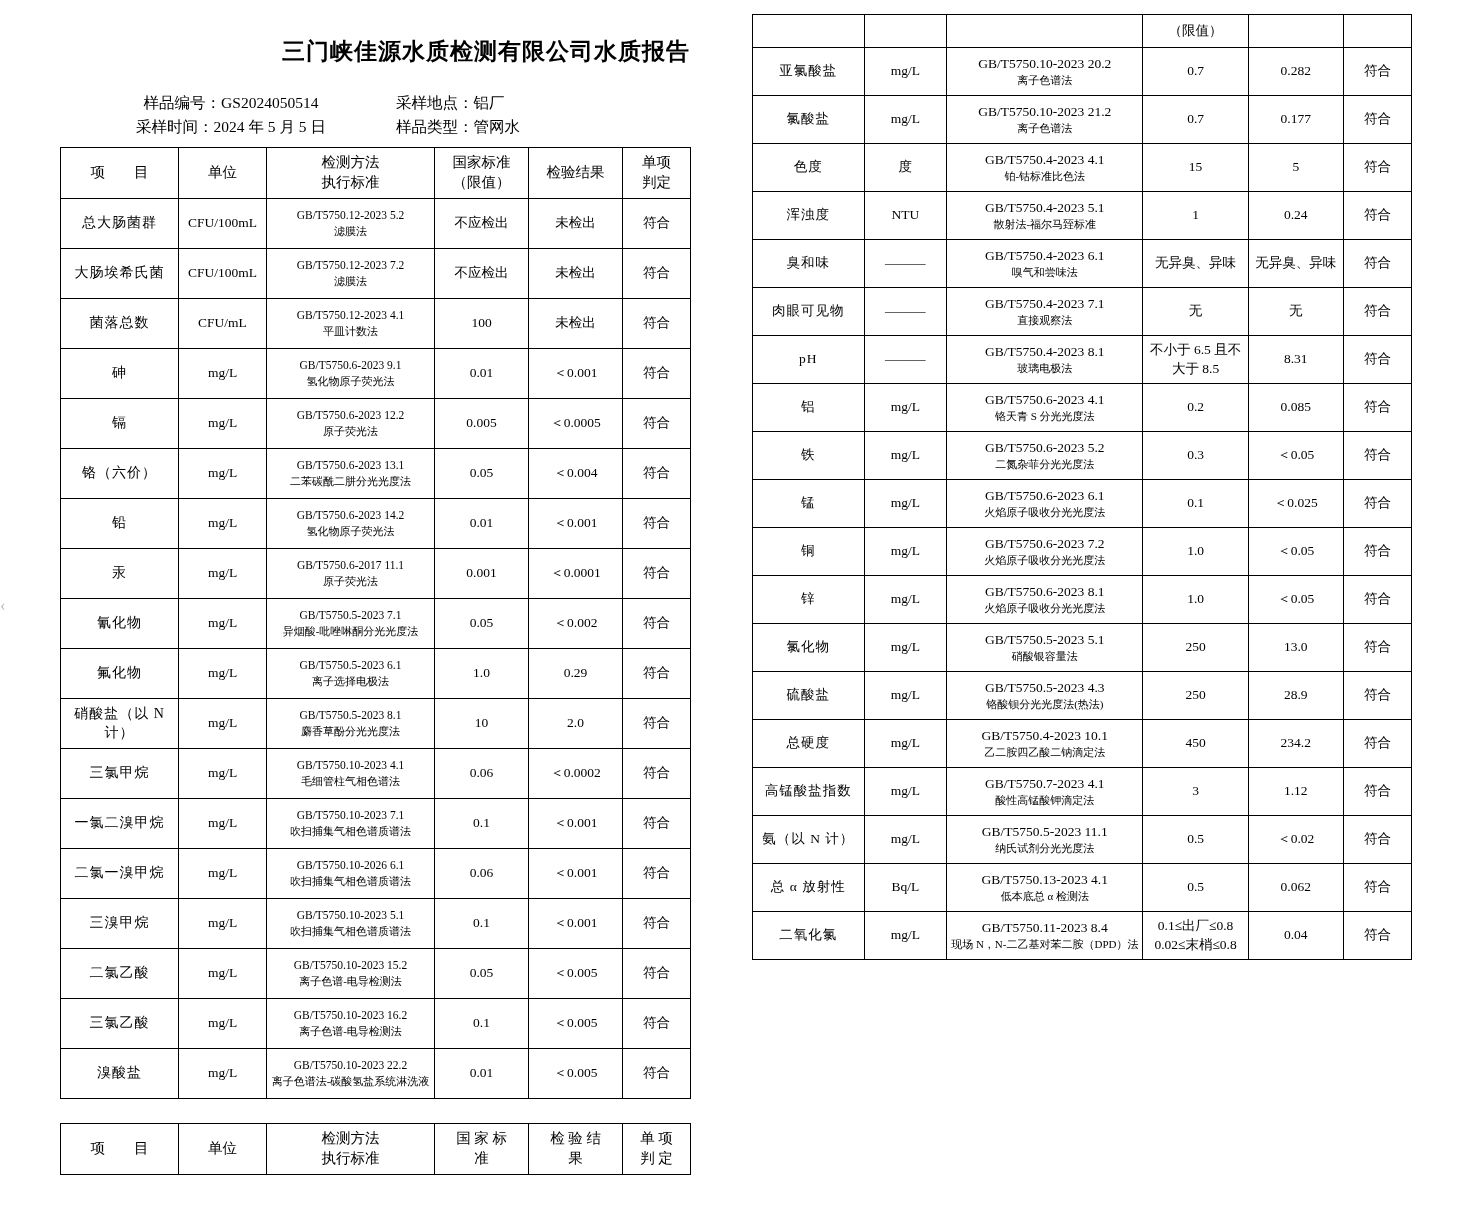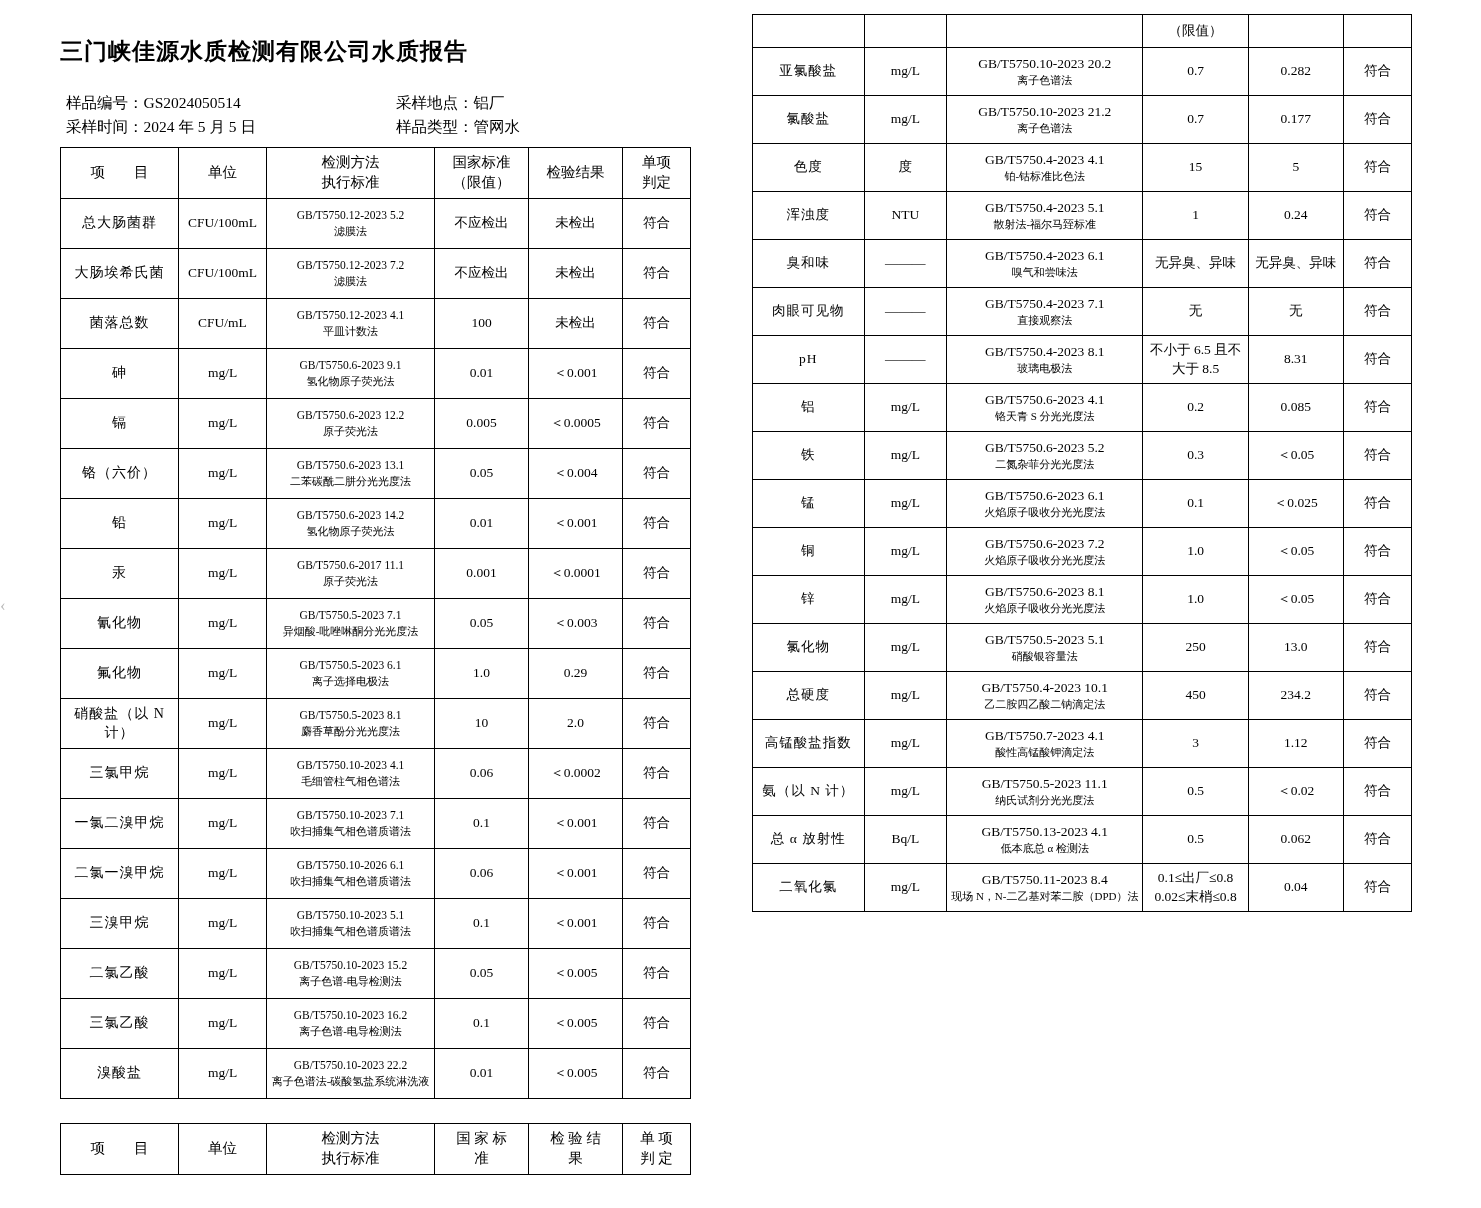--- a/index.html
+++ b/index.html
@@ -23,35 +23,36 @@
   
   .left-col {
     position: absolute;
     left: 60px;
     top: 36px;
     width: 630px;
   }
   .doc-title {
     font-size: 23px;
     font-weight: bold;
-    text-align: left;
+    text-align: right;
     letter-spacing: 1px;
     margin: 0 0 24px 0;
   }
   .meta {
     font-size: 15.5px;
     margin-left: 6px;
     line-height: 1.55;
   }
   .meta-row {
     display: flex;
   }
   .meta-left {
     width: 330px;
     white-space: nowrap;
+    text-align: center;
   }
   .meta-right {
     white-space: nowrap;
   }
   table.rpt {
     border-collapse: collapse;
     table-layout: fixed;
     font-size: 13.5px;
     width: 100%;
     border-radius: 14px;
@@ -286,21 +287,21 @@
             <td class="judge-cell">符合</td>
           </tr>
           <tr style="height: 50px;">
             <td class="item-cell">氰化物</td>
             <td class="unit-cell">mg/L</td>
             <td class="method-cell">
               <span class="m1">GB/T5750.5-2023 7.1</span>
               <span class="m2">异烟酸-吡唑啉酮分光光度法</span>
             </td>
             <td class="val-cell">0.05</td>
-            <td class="val-cell">＜0.003</td>
+            <td class="val-cell">＜0.002</td>
             <td class="judge-cell">符合</td>
           </tr>
           <tr style="height: 50px;">
             <td class="item-cell">氟化物</td>
             <td class="unit-cell">mg/L</td>
             <td class="method-cell">
               <span class="m1">GB/T5750.5-2023 6.1</span>
               <span class="m2">离子选择电极法</span>
             </td>
             <td class="val-cell">1.0</td>
@@ -591,20 +592,31 @@
             <td class="unit-cell">mg/L</td>
             <td class="method-cell">
               <span class="m1">GB/T5750.5-2023 5.1</span>
               <span class="m2">硝酸银容量法</span>
             </td>
             <td class="val-cell">250</td>
             <td class="val-cell">13.0</td>
             <td class="judge-cell">符合</td>
           </tr>
           <tr style="height: 48px;">
+            <td class="item-cell">硫酸盐</td>
+            <td class="unit-cell">mg/L</td>
+            <td class="method-cell">
+              <span class="m1">GB/T5750.5-2023 4.3</span>
+              <span class="m2">铬酸钡分光光度法(热法)</span>
+            </td>
+            <td class="val-cell">250</td>
+            <td class="val-cell">28.9</td>
+            <td class="judge-cell">符合</td>
+          </tr>
+          <tr style="height: 48px;">
             <td class="item-cell">总硬度</td>
             <td class="unit-cell">mg/L</td>
             <td class="method-cell">
               <span class="m1">GB/T5750.4-2023 10.1</span>
               <span class="m2">乙二胺四乙酸二钠滴定法</span>
             </td>
             <td class="val-cell">450</td>
             <td class="val-cell">234.2</td>
             <td class="judge-cell">符合</td>
           </tr>

